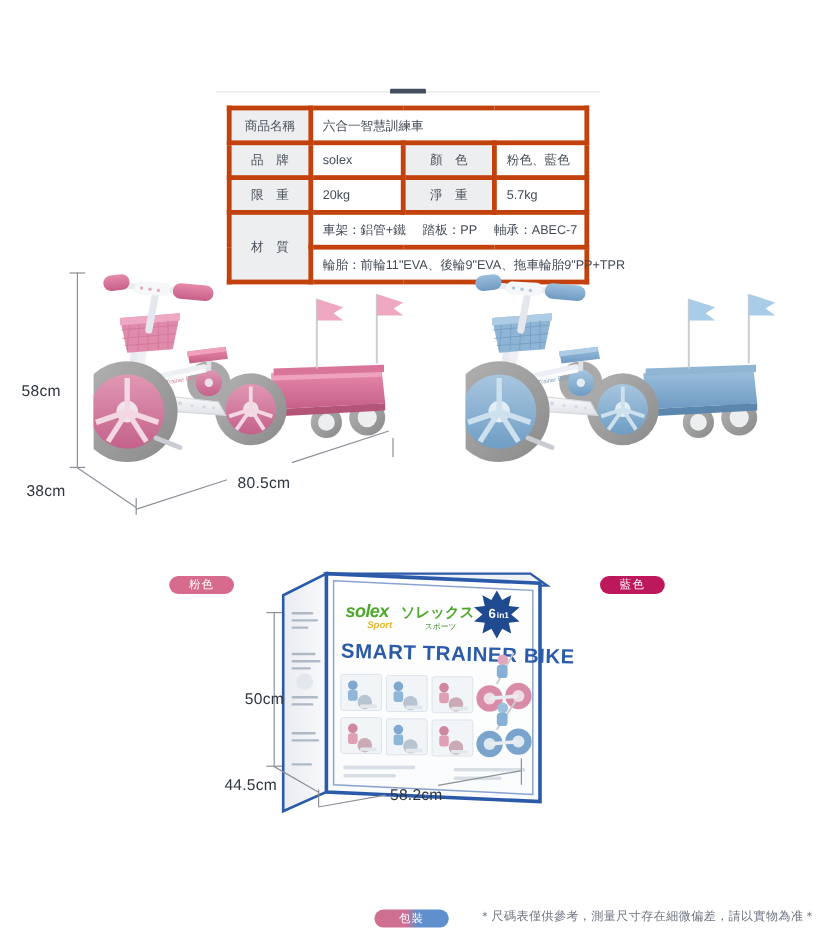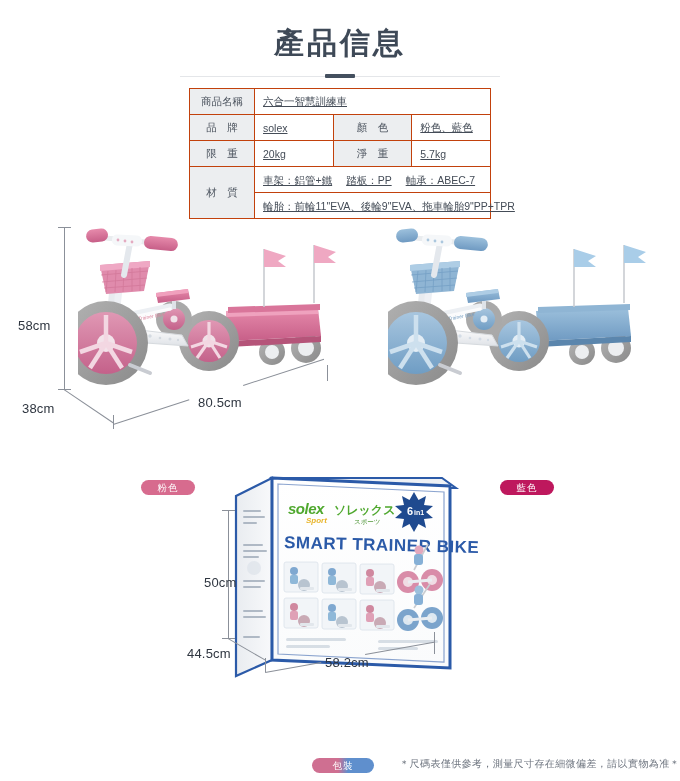--- a/index.html
+++ b/index.html
@@ -29,36 +29,36 @@
 
   
   .spec-table{
     position:absolute;left:189px;top:88px;width:302px;
     border-collapse:collapse;
     font-size:10.5px;
     color:#444c57;
     table-layout:fixed;
   }
   .spec-table td{
-    border:1px solid #c2410c;
+    border:4px solid #c2410c;
     padding:3px 6px;
     height:19px;
     vertical-align:middle;
     background:#ffffff;
     white-space:nowrap;
     overflow:visible;
   }
   .spec-table td.lbl{
     background:#eceef0;
     color:#4a525d;
     text-align:center;
     letter-spacing:0px;
     width:52px;
   }
-  .spec-table td.val{padding-left:8px;text-decoration:underline;}
+  .spec-table td.val{padding-left:8px;}
   .mat-line{line-height:16px;}
   .mat-gap{display:inline-block;width:14px;}
 
   
   .bikes{position:absolute;left:0;top:205px;width:680px;height:240px;}
 
   .dimline{position:absolute;background:#8b9099;}
   .dim-v{width:1px;}
   .tick{position:absolute;background:#8b9099;height:1px;width:13px;}
   .dim-label{
@@ -90,23 +90,20 @@
   .footer{
     position:absolute;left:0;top:757px;width:680px;text-align:right;
     font-size:10px;color:#6f7680;letter-spacing:0.4px;
   }
 </style>
 </head>
 <body>
 
 <div class="page">
 
-  <div class="title-wrap">
-    <div class="page-title">產品信息</div>
-  </div>
   <div class="title-rule"></div>
   <div class="title-rule-accent"></div>
 
   <table class="spec-table">
     <tbody>
       <tr>
         <td class="lbl">商品名稱</td>
         <td class="val" colspan="3">六合一智慧訓練車</td>
       </tr>
       <tr>

